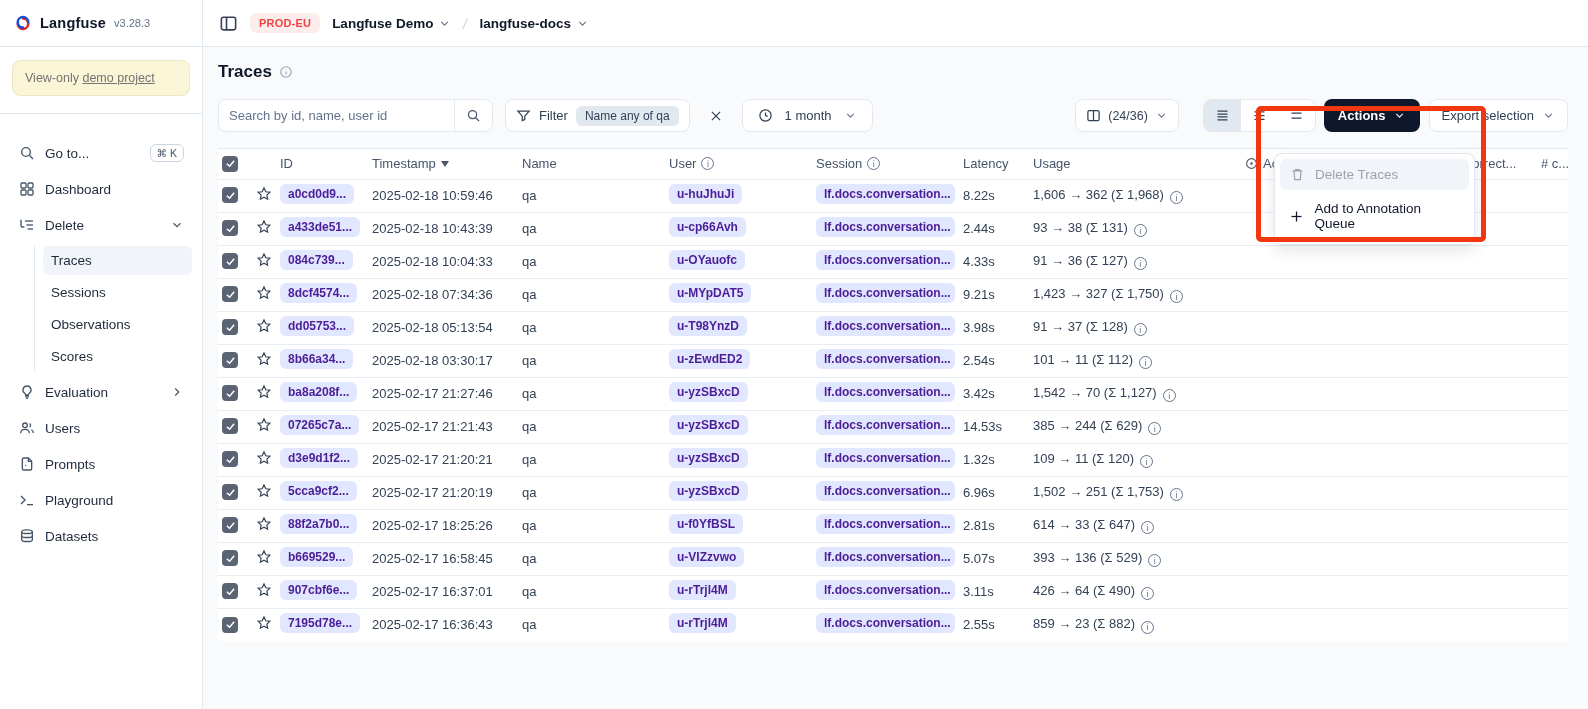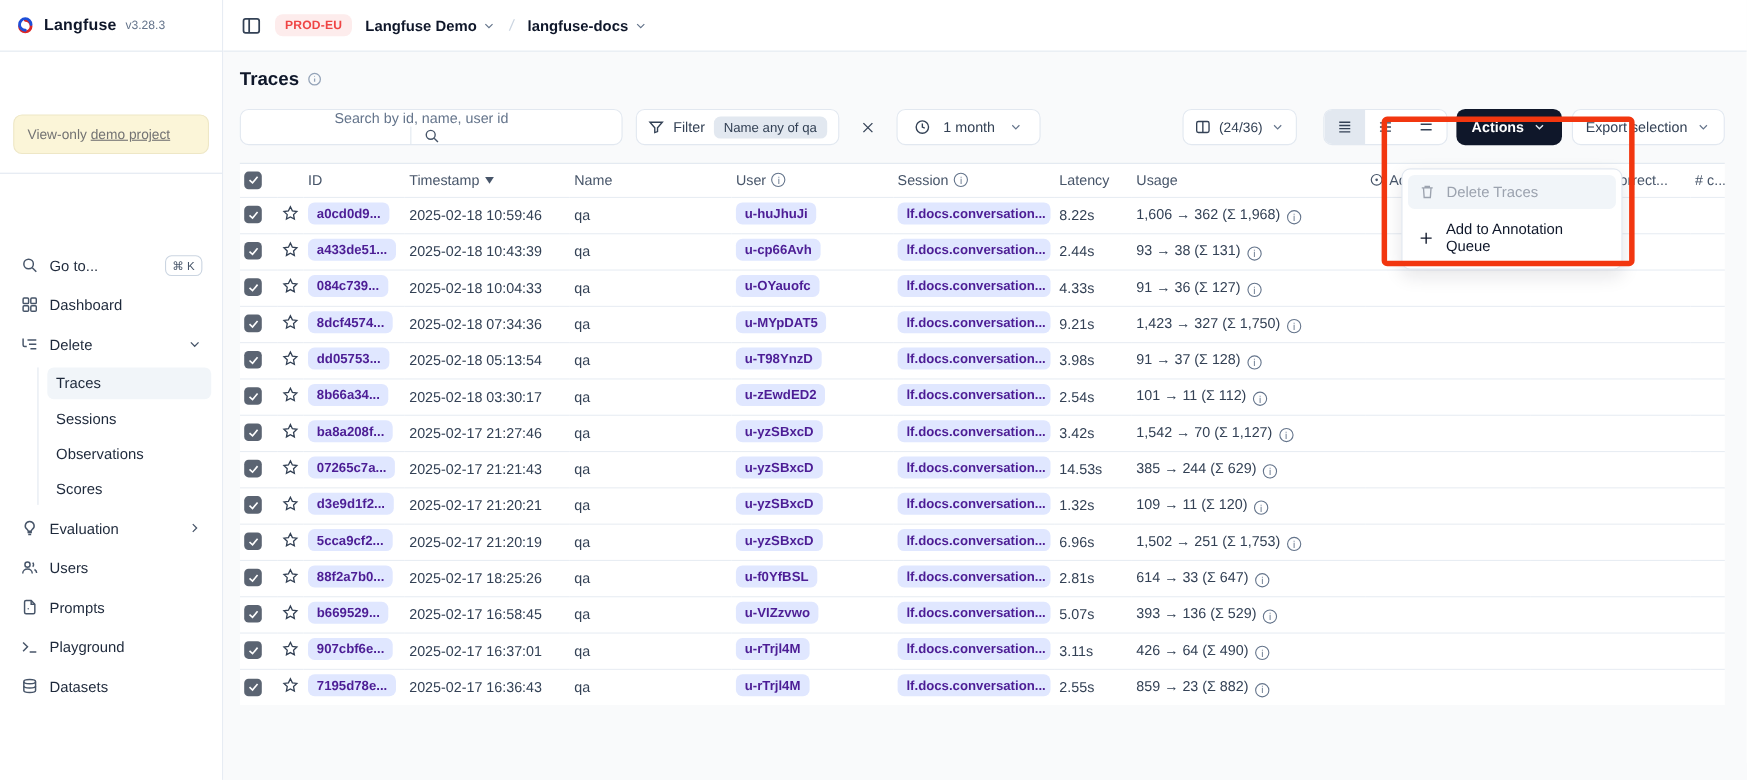--- a/index.html
+++ b/index.html
@@ -1,21 +1,21 @@
 <!DOCTYPE html>
 <html><head>
 <meta charset="utf-8">
 <style>
   * { margin:0; padding:0; box-sizing:border-box; }
   html,body { width:1588px; height:709px; overflow:hidden; background:#fff;
     font-family:"Liberation Sans", sans-serif; color:#0f172a; }
   .app { display:flex; width:1588px; height:709px; position:relative; }
 
   
-  .sidebar { width:203px; min-width:203px; border-right:1px solid #e2e8f0; background:#fff; display:flex; flex-direction:column;gap:44px; }
+  .sidebar { width:203px; min-width:203px; border-right:1px solid #e2e8f0; background:#fff; display:flex; flex-direction:column; }
   .brand { height:47px; display:flex; align-items:center; gap:8px; padding:0 14px; border-bottom:1px solid #e2e8f0; }
   .brand-name { font-size:14.5px; font-weight:700; letter-spacing:.2px; }
   .brand-version { font-size:11px; color:#64748b; }
   .viewonly-wrap { padding:13px 12px 17px 12px; border-bottom:1px solid #e2e8f0; }
   .viewonly { background:#fbf5d8; border:1px solid #eee7c6; border-radius:8px; padding:10px 12px; font-size:12.5px; color:#737373; }
   .viewonly u { text-decoration:underline; cursor:pointer; }
   .nav { padding:24px 10px 0 10px; font-size:13.5px; color:#1e293b; }
   .nav-item { display:flex; align-items:center; gap:10px; height:30px; padding:0 8px; margin-bottom:6px; border-radius:6px; cursor:pointer; font-weight:500; }
   .nav-item .ic { width:17px; height:17px; color:#475569; display:flex; align-items:center; justify-content:center; }
   .kbd { margin-left:auto; font-size:10.5px; color:#475569; border:1px solid #cbd5e1; border-radius:6px; padding:2px 6px; background:#fff; }
@@ -33,21 +33,21 @@
   .crumb-sep { color:#cbd5e1; font-size:15px; transform:rotate(8deg); }
 
   .content { padding:15px 20px 0 15px; flex:1; }
   .title-row { display:flex; align-items:center; gap:7px; margin-bottom:17px; }
   .page-title { font-size:17px; font-weight:700; }
   .muted-ic { color:#94a3b8; display:inline-flex; }
 
   .toolbar { display:flex; justify-content:space-between; align-items:center; margin-bottom:16px; }
   .tl, .tr { display:flex; align-items:center; }
   .ctl { height:33px; background:#fff; border:1px solid #e2e8f0; border-radius:8px; display:flex; align-items:center; font-size:13px; color:#334155; }
-  .search { width:348px; margin-right:12px; overflow:hidden;flex-direction:column; }
+  .search { width:275px; margin-right:12px; overflow:hidden; }
   .search input { flex:1; border:0; outline:0; padding:0 10px; font-size:13px; color:#334155; font-family:inherit; background:transparent; }
   .search input::placeholder { color:#64748b; }
   .search .mag { width:38px; height:100%; display:flex; align-items:center; justify-content:center; border-left:1px solid #e2e8f0; color:#475569; cursor:pointer; }
   .filter-btn { padding:0 10px; gap:8px; margin-right:12px; cursor:pointer; }
   .chip { background:#e2e8f0; border-radius:6px; font-size:12px; padding:3px 9px; color:#334155; white-space:nowrap; }
   .ghost-x { width:28px; height:28px; display:flex; align-items:center; justify-content:center; color:#334155; cursor:pointer; margin-right:12px; border-radius:6px; }
   .time-btn { padding:0 15px; gap:12px; cursor:pointer; }
   .chev { color:#64748b; }
   .cols-btn { padding:0 10px; gap:7px; margin-right:24px; cursor:pointer; font-size:12.5px; }
   .density { margin-right:8px; overflow:hidden; padding:0; }

